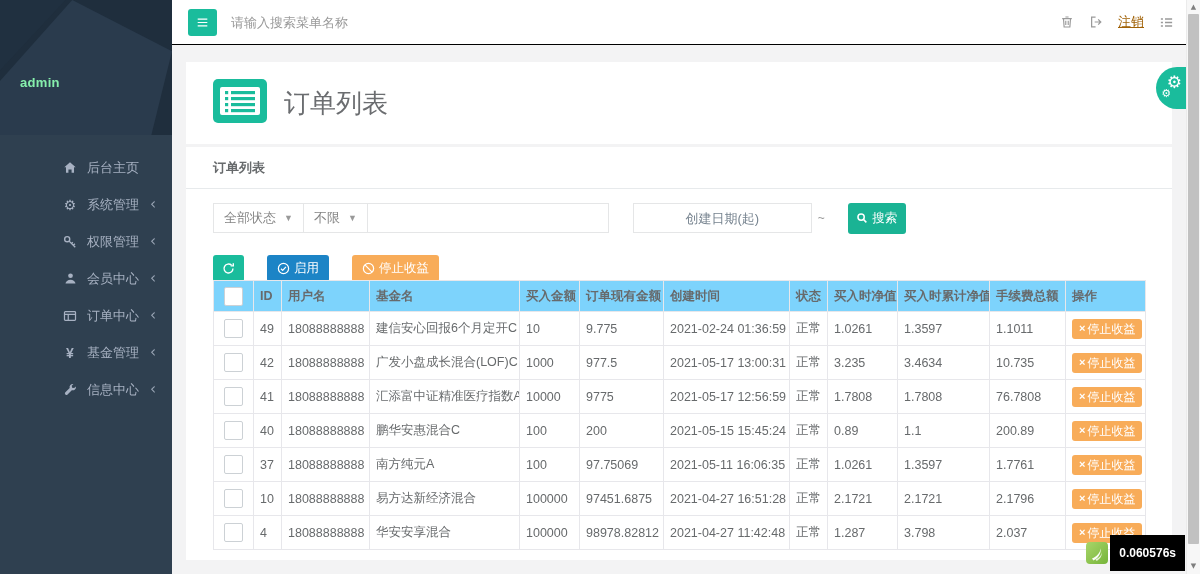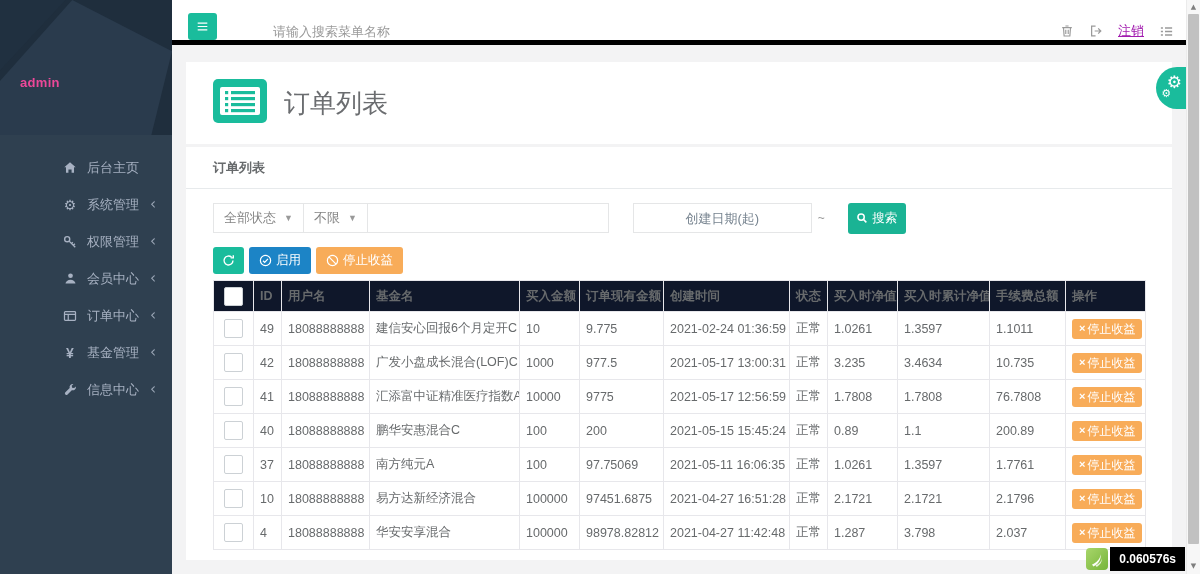--- a/index.html
+++ b/index.html
@@ -7,36 +7,36 @@
     width:1200px;height:574px;position:relative;overflow:hidden;
     background:#f3f3f4;
     font-family:"Liberation Sans","DejaVu Sans",sans-serif;
     -webkit-font-smoothing:antialiased;
   }
   
   #sidebar{position:absolute;left:0;top:0;width:172px;height:574px;background:#2f4050;z-index:5;}
   .profile{height:135px;background:#1f2e3d;position:relative;overflow:hidden;}
   .profile .poly1{position:absolute;inset:0;background:#2a3b4d;clip-path:polygon(42% 0,100% 38%,88% 100%,0 100%,0 60%);}
   .profile .poly2{position:absolute;inset:0;background:#24354656;clip-path:polygon(0 0,38% 0,0 52%);}
-  .username{position:absolute;left:20px;top:75px;color:#ec4899;font-weight:bold;font-size:13px;letter-spacing:.3px;}
+  .username{position:absolute;left:20px;top:75px;color:#86efac;font-weight:bold;font-size:13px;letter-spacing:.3px;}
   #side-menu{padding-top:14px;}
   .side-item{height:37px;display:flex;align-items:center;padding:0 16px 0 22px;color:#a7b1c2;font-size:13px;cursor:pointer;margin-left:40px;}
   .s-icon{width:16px;margin-right:9px;display:inline-flex;justify-content:center;align-items:center;font-size:14px;}
   .s-icon svg{display:block;}
   .s-label{flex:1;}
   .s-caret{font-size:15px;line-height:1;color:#9aa5b5;font-family:"DejaVu Sans",sans-serif;}
   .uni-bold{font-weight:bold;font-size:14px;}
   
-  #topbar{position:absolute;left:172px;top:0;width:1014px;height:45px;background:#fff;border-bottom:5px solid #000000;display:flex;align-items:flex-end;box-sizing:border-box;z-index:4;gap:42px;}
+  #topbar{position:absolute;left:172px;top:0;width:1014px;height:45px;background:#fff;border-bottom:1px solid #000000;display:flex;align-items:center;box-sizing:border-box;z-index:4;}
   #hamburger{margin-left:16px;width:29px;height:27px;background:#1abc9c;border:none;border-radius:3px;color:#fff;display:flex;align-items:center;justify-content:center;cursor:pointer;padding:0;}
   #menu-search{margin-left:12px;border:none;outline:none;font-size:13px;width:320px;color:#666;background:transparent;}
   #menu-search::placeholder{color:#999;}
   .topbar-right{margin-left:auto;display:flex;align-items:center;gap:15px;padding-right:12px;color:#999;font-size:13px;}
   .tb-icon{display:inline-flex;align-items:center;color:#9a9a9a;cursor:pointer;}
-  .logout-link{color:#a21caf;cursor:pointer;text-decoration:underline;}
+  .logout-link{color:#a16207;cursor:pointer;text-decoration:underline;}
   
   #page-header{position:absolute;left:186px;top:62px;width:986px;height:82px;background:#fff;display:flex;align-items:center;padding-left:27px;box-sizing:border-box;z-index:2;}
   .page-title{font-size:26px;color:#6b6d70;margin-left:17px;font-weight:400;}
   
   #float-settings{position:absolute;left:1156px;top:67px;width:30px;height:42px;background:#1abc9c;border:none;border-radius:21px 0 0 21px;color:#fff;cursor:pointer;z-index:6;padding:0;}
   #float-settings .g1{position:absolute;right:4px;top:7px;font-size:17px;line-height:1;font-family:"DejaVu Sans",sans-serif;}
   #float-settings .g2{position:absolute;right:15px;top:21px;font-size:11px;line-height:1;font-family:"DejaVu Sans",sans-serif;}
   
   #panel{position:absolute;left:186px;top:147px;width:986px;height:413px;background:#fff;box-sizing:border-box;z-index:2;}
   .panel-title{height:41px;line-height:41px;padding-left:27px;font-size:13px;font-weight:bold;color:#676a6c;border-bottom:1px solid #e7eaec;}
@@ -44,37 +44,37 @@
   .select-box{height:30px;border:1px solid #e5e6e7;background:#fff;display:flex;align-items:center;padding:11px 10px;font-size:13px;color:#858585;cursor:pointer;box-sizing:border-box;}
   .select-box + .select-box{margin-left:-1px;text-align:center;}
   .sel-caret{margin-left:8px;font-size:9px;color:#999;}
   .keyword{width:242px;height:30px;border:1px solid #e5e6e7;margin-left:-1px;padding:0 8px;font-size:13px;color:#666;outline:none;box-sizing:border-box;}
   .date-input{margin-left:0;width:179px;height:30px;border:1px solid #e5e6e7;text-align:center;font-size:13px;color:#666;outline:none;box-sizing:border-box;}
   .date-input::placeholder{color:#76838f;}
   .date-sep{margin:0 6px;color:#999;font-size:12px;}
   .gap-dates{width:24px;}
   .gap-search{width:17px;}
   .btn-search{width:58px;height:31px;background:#1ab394;border:none;border-radius:3px;color:#fff;font-size:12.5px;display:flex;align-items:center;justify-content:center;gap:4px;cursor:pointer;}
-  .toolbar{position:absolute;left:27px;top:100px;display:flex;gap:5px;align-items:flex-end;}
+  .toolbar{position:absolute;left:27px;top:108px;display:flex;gap:23px;align-items:flex-end;}
   .btn-refresh{width:31px;height:27px;background:#1abc9c;border:none;border-radius:3px;color:#fff;display:flex;align-items:center;justify-content:center;cursor:pointer;padding:0;}
   .btn-enable{height:27px;background:#1c84c6;border:none;border-radius:3px;color:#fff;font-size:12.5px;display:flex;align-items:center;gap:4px;padding:0 10px;cursor:pointer;}
   .btn-stop{height:27px;background:#f8ac59;border:none;border-radius:3px;color:#fff;font-size:12.5px;display:flex;align-items:center;gap:4px;padding:0 10px;cursor:pointer;}
   
   .table-wrap{position:absolute;left:27px;top:133px;width:932px;}
   table{width:100%;border-collapse:collapse;table-layout:fixed;font-size:12.5px;color:#676a6c;}
-  thead th{background:#0f172a;border:1px solid #e7e7eb;height:30px;font-weight:bold;text-align:left;padding:0 6px;white-space:nowrap;overflow:hidden;}
+  thead th{background:#7dd3fc;border:1px solid #e7e7eb;height:30px;font-weight:bold;text-align:left;padding:0 6px;white-space:nowrap;overflow:hidden;}
   tbody td{border:1px solid #e7e7eb;height:33px;padding:0 6px;white-space:nowrap;overflow:hidden;background:#fff;}
   .td-check,.th-check{text-align:center;padding:0;}
   .checkbox{width:19px;height:19px;border:1px solid #ccd1d5;border-radius:2px;display:inline-block;background:#fff;vertical-align:middle;cursor:pointer;box-sizing:border-box;}
   .btn-stop-sm{background:#f8ac59;border:none;border-radius:3px;color:#fff;font-size:12px;padding:4px 7px;display:inline-flex;align-items:center;gap:2px;cursor:pointer;line-height:1;}
   .x-glyph{font-size:11px;font-weight:bold;}
   
   #debugbar{position:absolute;right:15px;bottom:3px;display:flex;align-items:center;z-index:7;}
   .debug-logo{width:22px;height:22px;border-radius:4px;background:linear-gradient(135deg,#a8d66a,#76b43a);display:flex;align-items:center;justify-content:center;margin-right:2px;}
-  .debug-time{background:#000;color:#fff;font-size:12px;font-weight:bold;height:24px;display:flex;align-items:center;padding:0 9px;cursor:pointer;}
+  .debug-time{background:#000;color:#fff;font-size:12px;font-weight:bold;height:36px;display:flex;align-items:center;padding:0 9px;cursor:pointer;}
   
   #scrollbar{position:absolute;right:0;top:0;width:14px;height:574px;background:#f7f7f7;border-left:1px solid #ebebeb;z-index:10;box-sizing:border-box;}
   .sb-arrow{position:absolute;left:0;width:100%;text-align:center;font-size:7px;color:#7f7f7f;cursor:pointer;font-family:"DejaVu Sans",sans-serif;}
   .sb-up{top:3px;}
   .sb-down{bottom:4px;}
   .sb-thumb{position:absolute;left:1px;top:14px;width:11px;height:530px;background:#c1c1c1;border-radius:1px;cursor:pointer;}
 </style>
 </head>
 <body>
 

